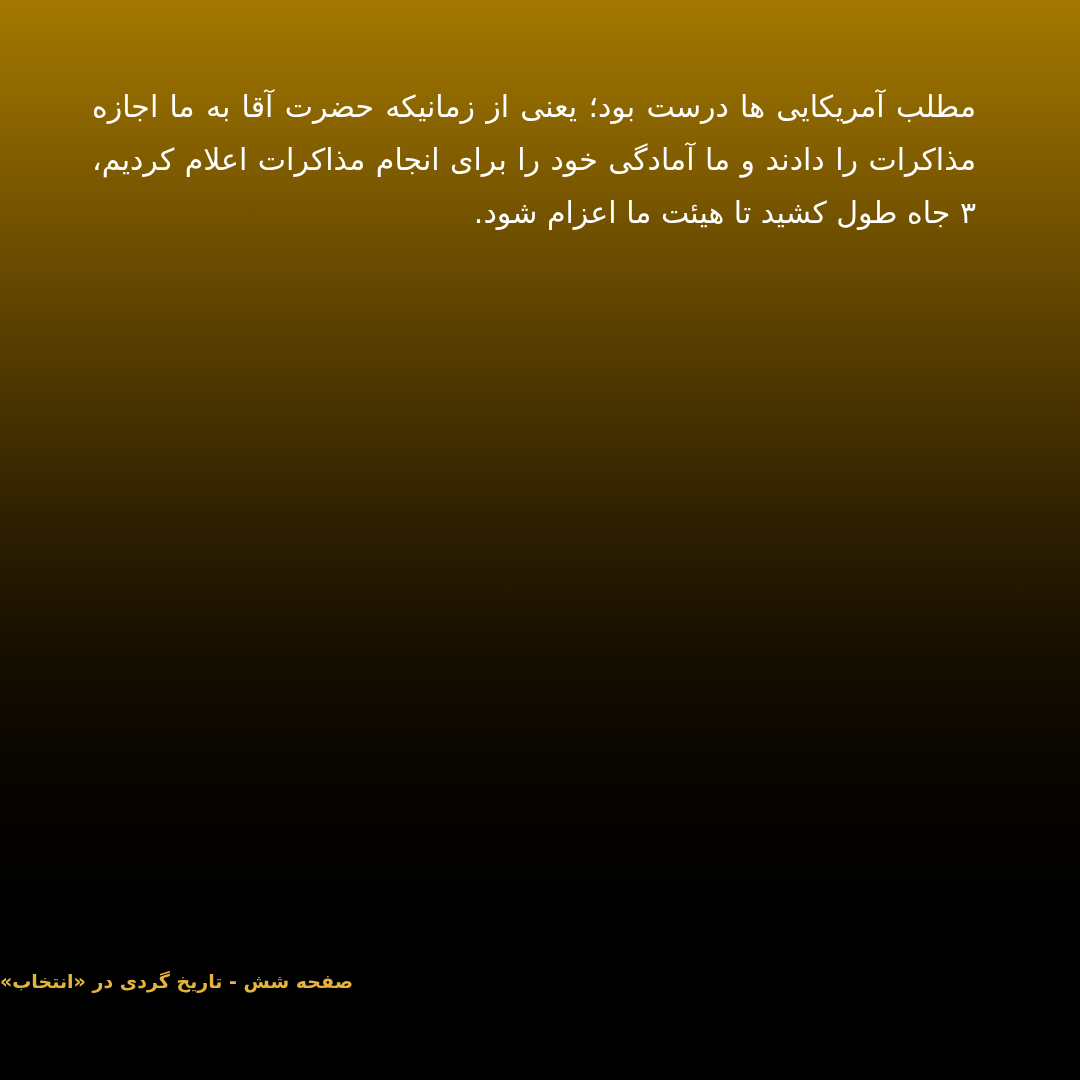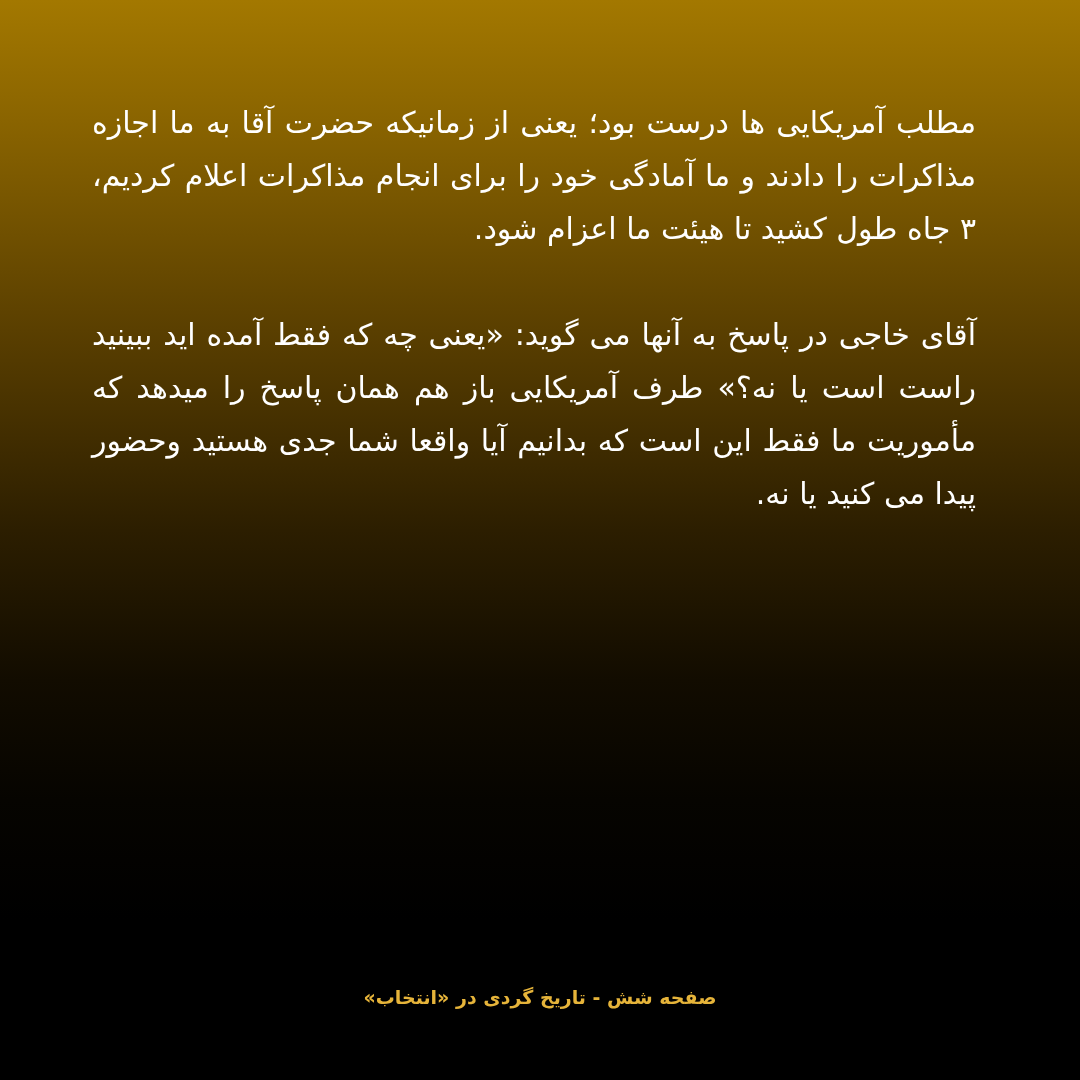--- a/index.html
+++ b/index.html
@@ -17,21 +17,21 @@
         #5a3f00 330px,
         #2c1e00 530px,
         #120c00 680px,
         #060400 800px,
         #000000 920px,
         #000000 1080px);
       font-family: "DejaVu Sans", sans-serif;
     }
     .page {
       position: absolute;
-      left: 0; top: 16px;
+      left: 0; top: 0;
       width: 1080px;
       height: 1058px;
     }
     .body-text {
       position: absolute;
       left: 92px;
       top: 80px;
       width: 884px;
       direction: rtl;
       text-align: justify;
@@ -47,33 +47,32 @@
       white-space: pre-line;
     }
     .body-text .gap {
       height: 53px;
     }
     .footer {
       position: absolute;
       left: 0;
       width: 1080px;
       top: 966px;
-      text-align: center;
+      text-align: left;
       direction: rtl;
       color: #e6b43a;
       font-family: "DejaVu Sans", sans-serif;
       font-weight: bold;
       font-size: 19px;
       line-height: 30px;
     }
   </style>
 </head>
 <body>
 
 <div class="page">
   <div class="body-text">
     <p>مطلب آمریکایی ها درست بود؛ یعنی از زمانیکه حضرت آقا به ما اجازه مذاکرات را دادند و ما آمادگی خود را برای انجام مذاکرات اعلام کردیم، ۳ جاه طول کشید تا هیئت ما اعزام شود.</p>
     <div class="gap"></div>
-    <p>آقای خاجی در پاسخ به آنها می گوید: «یعنی چه که فقط آمده اید ببینید راست است یا نه؟» طرف آمریکایی باز هم همان پاسخ را میدهد که مأموریت ما فقط این است که بدانیم آیا واقعا شما جدی هستید وحضور پیدا می کنید یا نه.</p>
   </div>
 
   <div class="footer">صفحه شش - تاریخ گردی در «انتخاب»</div>
 </div>
 
 </body></html>

